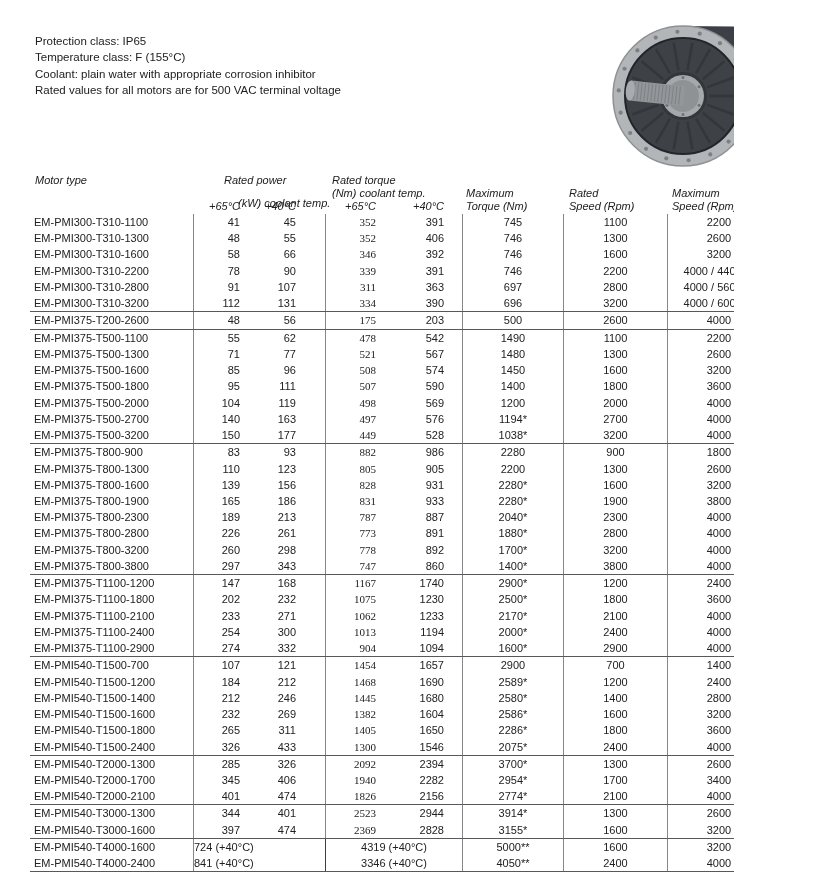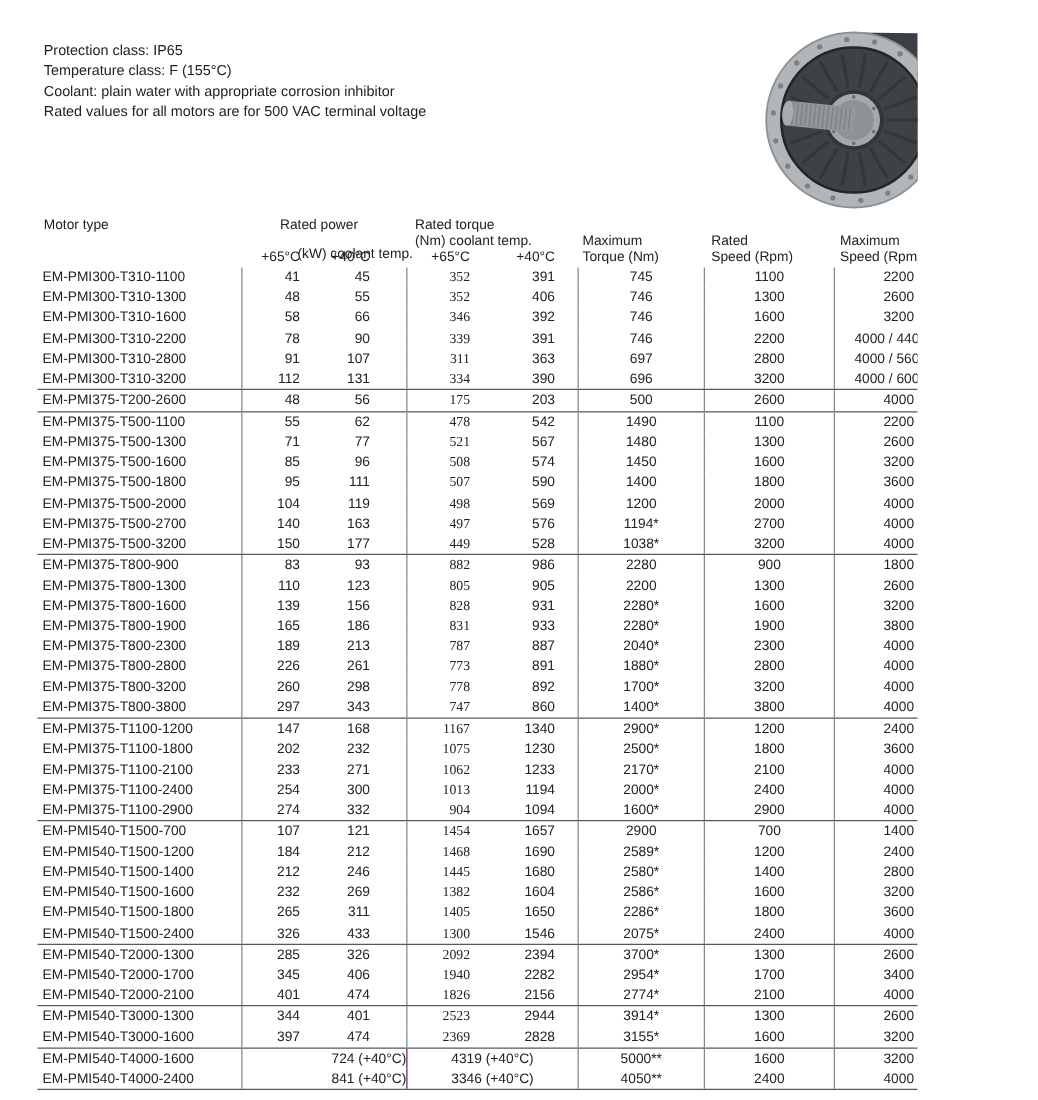--- a/index.html
+++ b/index.html
@@ -8,21 +8,21 @@
   .page { position:relative; width:734px; height:880px; overflow:hidden; background:#ffffff; color:#232020; }
 
   
   .info { position:absolute; left:35px; top:33px; font-size:11.5px; line-height:16.3px; color:#232020; }
 
   
   .photo { position:absolute; left:588px; top:6px; width:240px; height:165px; }
 
   
   .table { position:absolute; left:30px; top:172px; width:740px; font-size:11px; }
-  .thead { position:relative; height:42px; }
+  .thead { position:relative; height:42px;font-style:italic; }
   .thead span { position:absolute; white-space:nowrap; line-height:13px; }
   .h-motor { left:5px; top:2px; }
   .h-ptitle { left:168px; top:2px;padding-left:26px; }
   .h-punit { left:168px; top:25px;margin-left:40px; }
   .h-p65 { left:150px; top:28px; width:60px; text-align:right; }
   .h-p40 { left:206px; top:28px; width:60px; text-align:right; }
   .h-ttitle { left:302px; top:2px; }
   .h-tunit { left:302px; top:15px; }
   .h-t65 { left:286px; top:28px; width:60px; text-align:right; }
   .h-t40 { left:354px; top:28px; width:60px; text-align:right; }
@@ -37,21 +37,21 @@
   .row { display:flex; height:16.24px; line-height:16.3px; }
   .cell { overflow:hidden; white-space:nowrap; }
   .c-name { width:163px; padding-left:4px; }
   .c-p65 { width:71px;  text-align:right; padding-right:24px; border-left:1px solid #85878a; }
   .c-p40 { width:61px;  text-align:right; padding-right:29px; }
   .c-t65 { width:74px;  text-align:right; padding-right:23px; border-left:1px solid #85878a;font-family:Liberation Serif, serif; }
   .c-t40 { width:63px;  text-align:right; padding-right:18px; }
   .c-max { width:101px; text-align:center; border-left:1px solid #85878a; }
   .c-rs  { width:104px; text-align:center; border-left:1px solid #85878a; }
   .c-ms  { width:103px; text-align:center; border-left:1px solid #85878a; }
-  .c-pm  { width:132px; text-align:right; border-left:1px solid #85878a; }
+  .c-pm  { width:132px; text-align:left; border-left:1px solid #85878a; }
   .c-tm  { width:137px; text-align:center; border-left:1px solid #701a75; }
 
   
   .fn { position:absolute; transform:rotate(-90deg); transform-origin:0 0;
         display:flex; justify-content:space-between; height:10px;
         font-size:7.4px; color:#59595b; white-space:nowrap; }
   .fn1 { left:774px; top:878px; width:608px; }
   .fn2 { left:786px; top:878px; width:400px; }
 </style>
 </head>
@@ -420,21 +420,21 @@
             <div class="cell c-rs">3800</div>
             <div class="cell c-ms">4000</div>
           </div>
         </div>
         <div class="group">
           <div class="row">
             <div class="cell c-name">EM-PMI375-T1100-1200</div>
             <div class="cell c-p65">147</div>
             <div class="cell c-p40">168</div>
             <div class="cell c-t65">1167</div>
-            <div class="cell c-t40">1340</div>
+            <div class="cell c-t40">1740</div>
             <div class="cell c-max">2900*</div>
             <div class="cell c-rs">1200</div>
             <div class="cell c-ms">2400</div>
           </div>
           <div class="row">
             <div class="cell c-name">EM-PMI375-T1100-1800</div>
             <div class="cell c-p65">202</div>
             <div class="cell c-p40">232</div>
             <div class="cell c-t65">1075</div>
             <div class="cell c-t40">1230</div>

